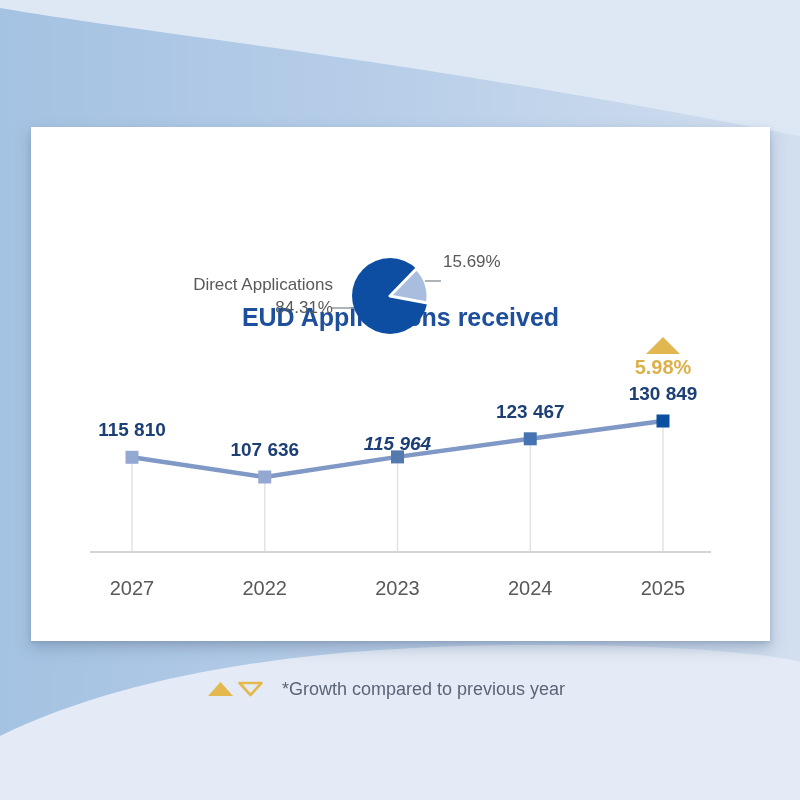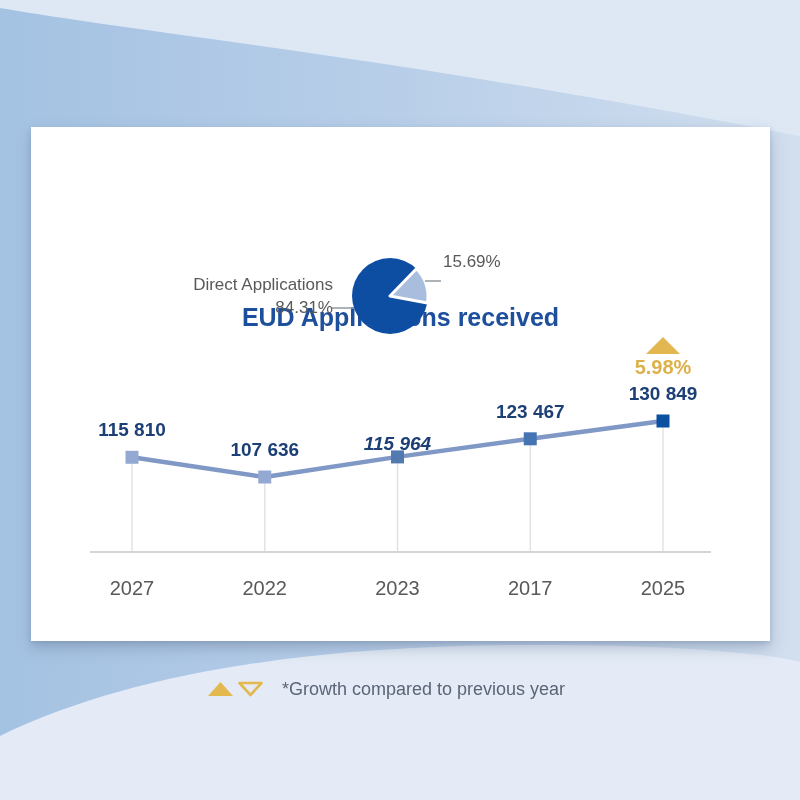--- a/index.html
+++ b/index.html
@@ -86,21 +86,21 @@
     </div>
 
     <div id="chart-labels">
         <div class="val-label" style="left: 31px; top: 292.281px;">115 810</div>
         <div class="year-label" style="left: 31px; top: 450px;">2027</div>
         <div class="val-label" style="left: 163.75px; top: 312px;">107 636</div>
         <div class="year-label" style="left: 163.75px; top: 450px;">2022</div>
         <div class="val-label" style="left: 296.5px; top: 306px; font-style: italic;">115 964</div>
         <div class="year-label" style="left: 296.5px; top: 450px;">2023</div>
         <div class="val-label" style="left: 429.25px; top: 273.809px;">123 467</div>
-        <div class="year-label" style="left: 429.25px; top: 450px;">2017</div>
+        <div class="year-label" style="left: 429.25px; top: 450px;">2024</div>
         <div class="val-label" style="left: 562px; top: 256px;">130 849</div>
         <div class="year-label" style="left: 562px; top: 450px;">2025</div>
         <div class="growth-label" style="left: 562px; top: 229px;">5.98%</div>
       </div>
   </div>
 
   <div class="footer">
     <span class="tris">
       <svg width="27" height="16" viewBox="0 0 27 16">
         <polygon points="13.5,1 26,15 1,15" fill="#e3b84e"></polygon>

